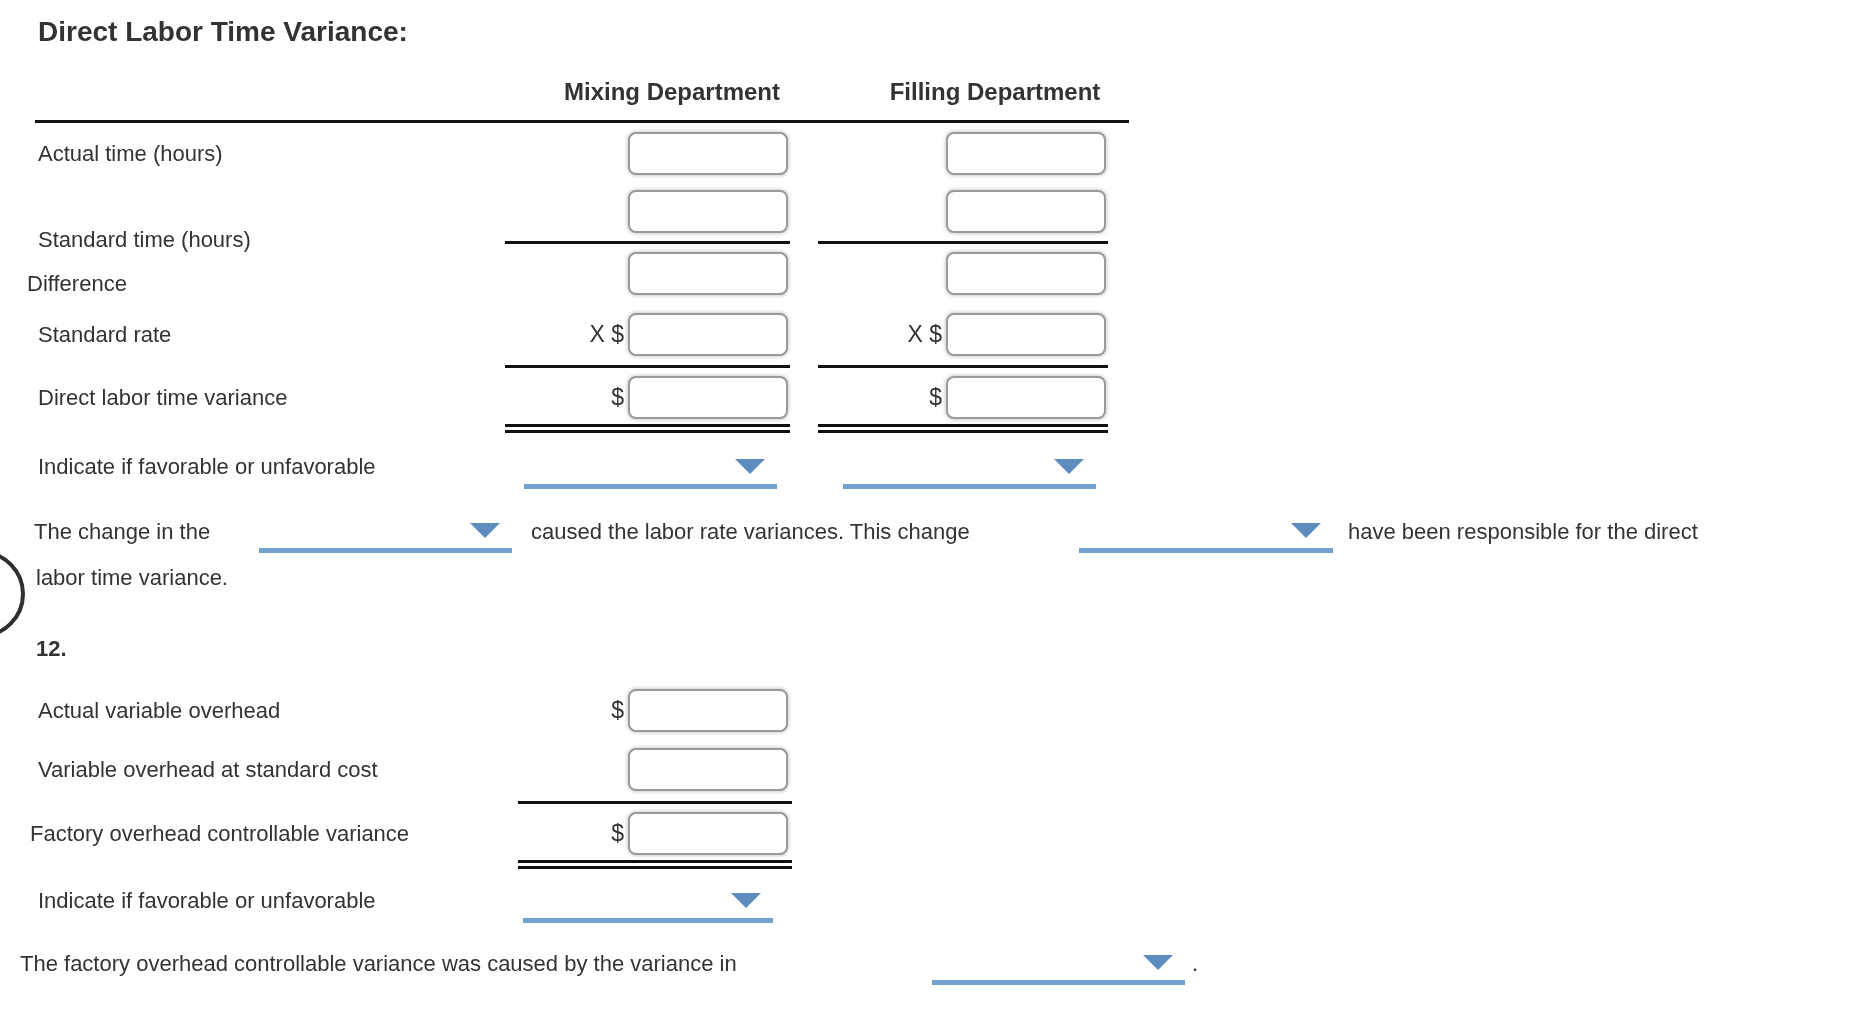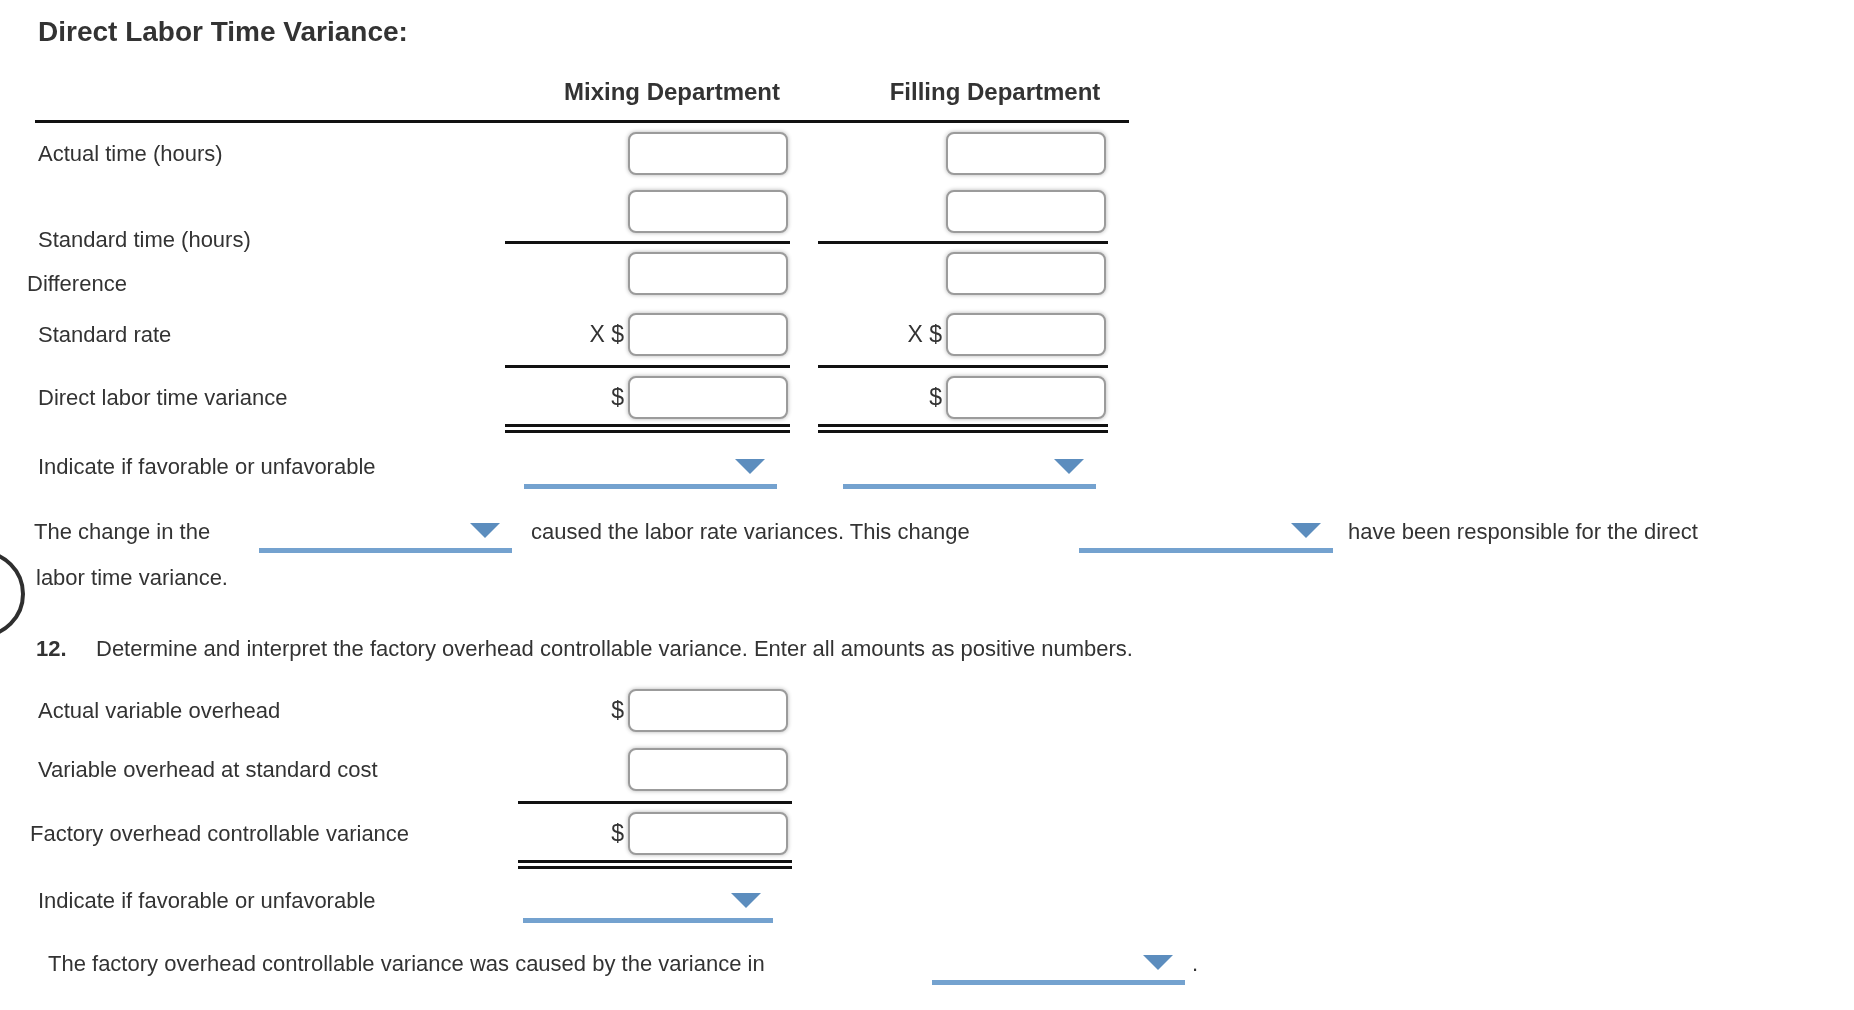--- a/index.html
+++ b/index.html
@@ -85,39 +85,38 @@
   <div class="t" style="left:531px;top:518px;">caused the labor rate variances. This change</div>
   <div class="dd" style="left:1079px;top:514px;width:254px;">
     <span class="caret"></span>
   </div>
   <div class="t" style="left:1348px;top:518px;">have been responsible for the direct</div>
   <div class="t" style="left:36px;top:564px;">labor time variance.</div>
 
   <div class="arc"></div>
 
   <div class="t bold" style="left:36px;top:635px;">12.</div>
-  <div class="t" style="left:96px;top:635px;">Determine and interpret the factory overhead controllable variance. Enter all amounts as positive numbers.</div>
 
   <div class="t" style="left:38px;top:697px;">Actual variable overhead</div>
   <div class="prefix" style="left:470px;top:697px;">$</div>
   <input class="ibox" style="left: 628px; top: 689px;">
 
   <div class="t" style="left:38px;top:756px;">Variable overhead at standard cost</div>
   <input class="ibox" style="left: 628px; top: 748px;">
   <div class="rule" style="left:518px;top:801px;width:274px;"></div>
 
   <div class="t" style="left:30px;top:820px;">Factory overhead controllable variance</div>
   <div class="prefix" style="left:470px;top:820px;">$</div>
   <input class="ibox" style="left: 628px; top: 812px;">
   <div class="dblrule" style="left:518px;top:860px;width:274px;"></div>
 
   <div class="t" style="left:38px;top:887px;">Indicate if favorable or unfavorable</div>
   <div class="dd" style="left:523px;top:884px;width:250px;">
     <span class="caret"></span>
   </div>
 
-  <div class="t" style="left:48px;top:950px;text-align:center;">The factory overhead controllable variance was caused by the variance in</div>
+  <div class="t" style="left:20px;top:950px;text-align:center;">The factory overhead controllable variance was caused by the variance in</div>
   <div class="dd" style="left:932px;top:946px;width:253px;">
     <span class="caret"></span>
   </div>
   <div class="t" style="left:1192px;top:950px;">.</div>
 
 </div>
 
 </body></html>

